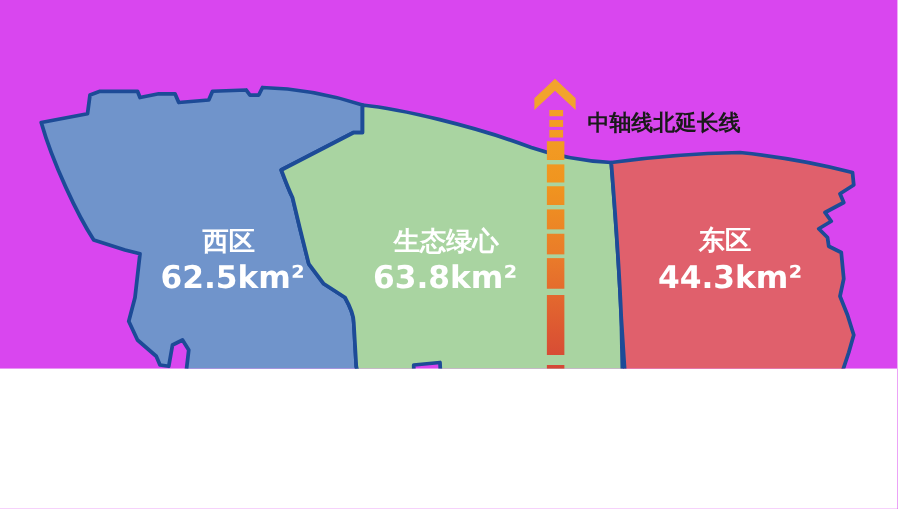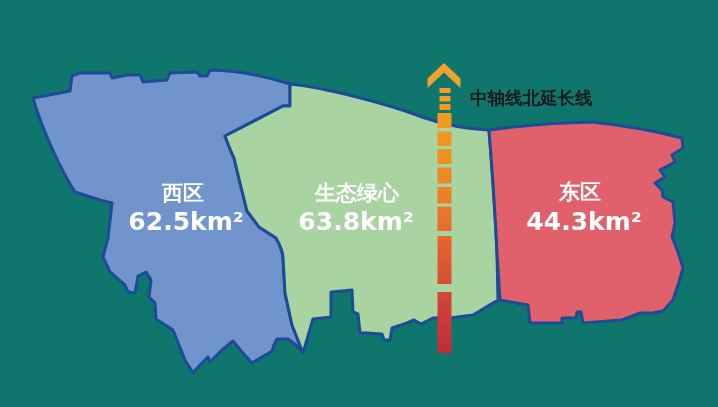--- a/index.html
+++ b/index.html
@@ -1,20 +1,20 @@
 <!DOCTYPE html>
 <html><head>
 <meta charset="utf-8">
 <style>
   html, body { margin: 0; padding: 0; background: #ffffff; }
   .stage {
     position: relative;
     width: 718px;
-    height: 407px;
-    background: #0f766e;
+    height: 295px;
+    background: #d946ef;
     overflow: hidden;
     font-family: "DejaVu Sans", "Liberation Sans", sans-serif;
   }
   svg { display: block; }
   .region-shape { stroke-width: 3; stroke-linejoin: round; stroke-linecap: round; }
   .region-name {
     font-size: 21px;
     font-weight: bold;
     text-anchor: middle;
     font-family: "DejaVu Sans", "Liberation Sans", sans-serif;

